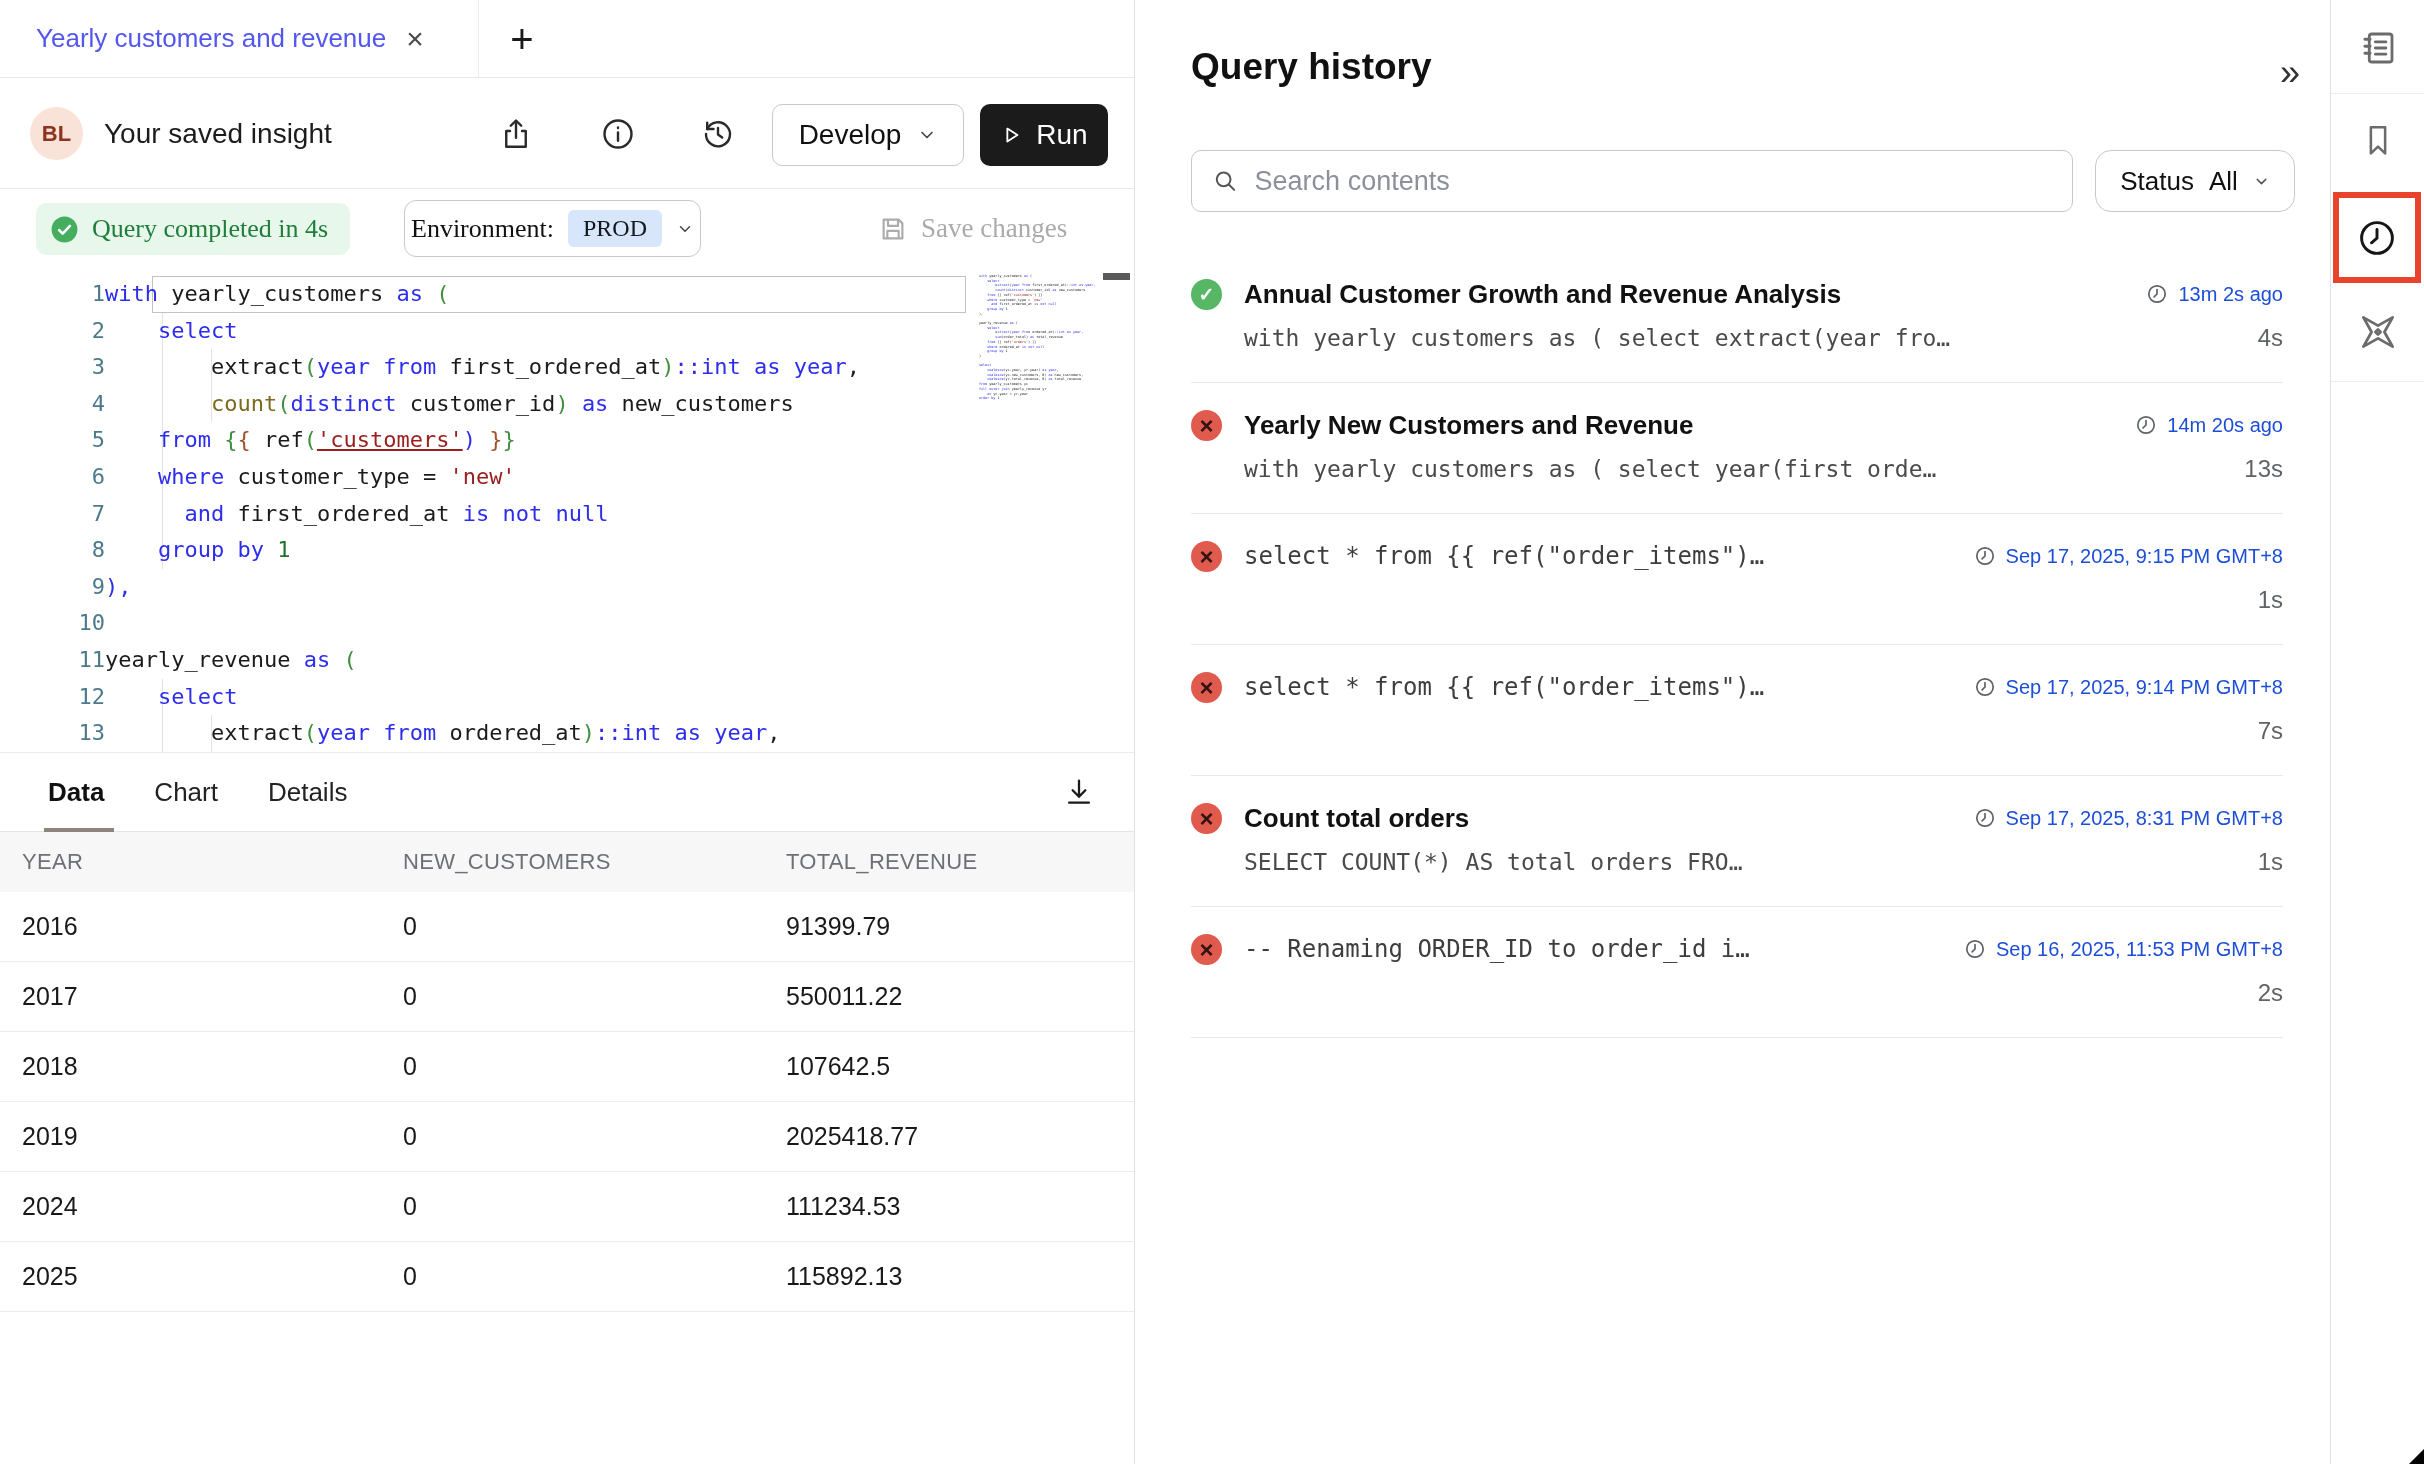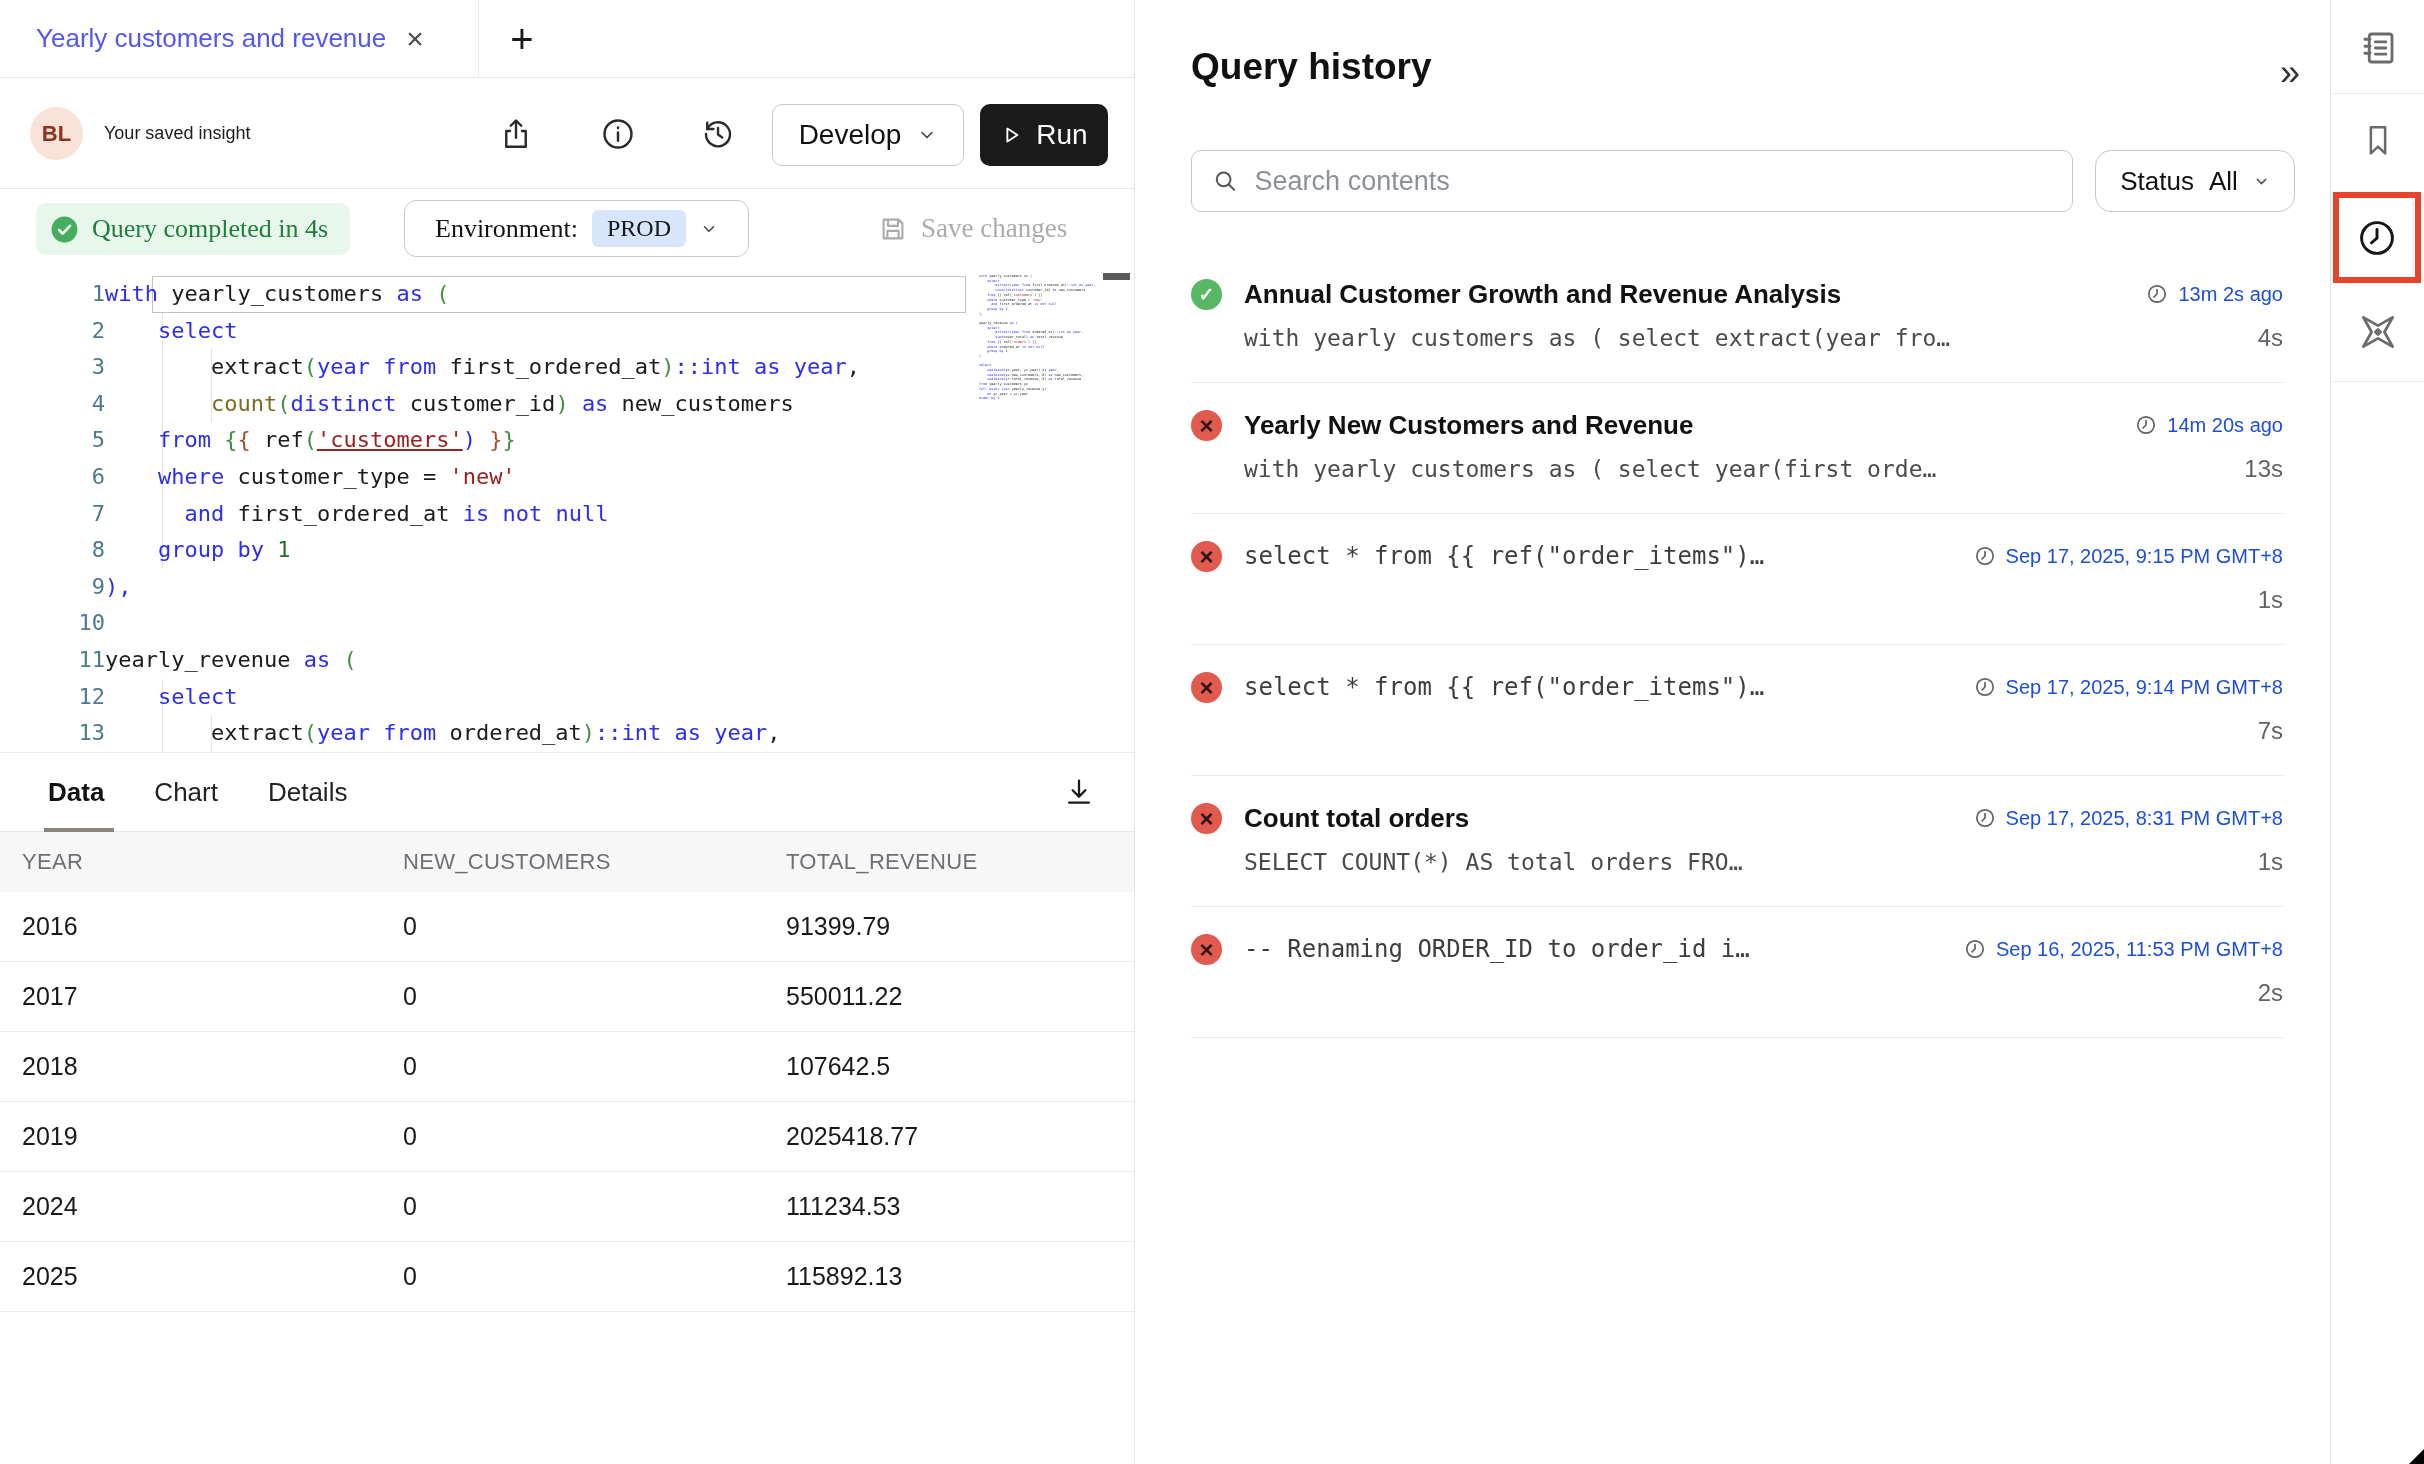--- a/index.html
+++ b/index.html
@@ -16,30 +16,30 @@
   .tabbar { position:relative; height:78px; border-bottom:1px solid #e8e8e8; display:flex; align-items:center; }
   .tab { display:flex; align-items:center; gap:20px; padding-left:36px; height:100%; cursor:pointer; }
   .tab-title { color:#5456f0; font-size:26px; }
   .tab-close { color:#4a4a4a; font-size:30px; line-height:1; }
   .tab-divider { position:absolute; left:478px; top:0; height:78px; border-left:1px solid #ececec; }
   .new-tab { position:absolute; left:496px; top:0; width:52px; height:78px; display:flex; align-items:center; justify-content:center; font-size:40px; font-weight:300; color:#1a1a1a; cursor:pointer; }
 
   
   .hdr { position:relative; height:111px; border-bottom:1px solid #e8e8e8;padding-left:32px; }
   .avatar { position:absolute; left:30px; top:29px; width:53px; height:53px; border-radius:50%; background:#f9e3d8; color:#8c3420; font-weight:700; font-size:22px; display:flex; align-items:center; justify-content:center; }
-  .hdr-title { position:absolute; left:104px; top:0; height:111px; display:flex; align-items:center; font-size:18px; color:#1c1c1c; }
+  .hdr-title { position:absolute; left:104px; top:0; height:111px; display:flex; align-items:center; font-size:28px; color:#1c1c1c; }
   .icon-btn { position:absolute; top:36px; width:40px; height:40px; display:flex; align-items:center; justify-content:center; cursor:pointer; }
   .icon-btn svg { stroke:#2a2a2a; }
   .btn-develop { position:absolute; left:772px; top:26px; width:192px; height:62px; border:1.5px solid #c9c9c9; border-radius:10px; background:#fff; display:flex; align-items:center; justify-content:center; gap:16px; font-size:28px; color:#111; cursor:pointer; }
   .btn-run { position:absolute; left:980px; top:26px; width:128px; height:62px; background:#1b1b1b; border-radius:10px; color:#fff; display:flex; align-items:center; justify-content:center; gap:14px; font-size:28px; cursor:pointer; }
 
   
   .statusrow { position:relative; height:79px;font-family:Liberation Serif, serif; }
   .status-pill { position:absolute; left:36px; top:14px; height:52px; background:#e8f7eb; border-radius:10px; display:flex; align-items:center; gap:12px; padding:0 22px 0 13px; color:#1e7e3a; font-size:26px; }
-  .env-box { position:absolute; left:404px; top:11px; height:57px; border:1.5px solid #c9c9c9; border-radius:12px; background:#fff; display:flex; align-items:center; gap:14px; padding:0 30px; cursor:pointer; }
+  .env-box { position:absolute; left:404px; top:11px; height:57px; border:1.5px solid #c9c9c9; border-radius:12px; background:#fff; display:flex; align-items:center; gap:14px; padding:0 6px; cursor:pointer; }
   .env-label { font-size:26px; color:#111; }
   .env-pill { background:#d8e6fb; border-radius:6px; padding:5px 15px; font-size:24px; color:#15181d; }
   .save-changes { position:absolute; left:878px; top:0; height:79px; display:flex; align-items:center; gap:13px; color:#ababab; font-size:27px; cursor:pointer; }
 
   
   .editor { position:relative; height:484px; overflow:hidden; font-family:"DejaVu Sans Mono", monospace; }
   .code-rows { position:absolute; left:0; top:8px; width:100%; }
   .code-row { display:flex; height:36.6px; line-height:36.6px; font-size:22px; }
   .ln { width:105px; text-align:right; color:#4c7a8c; flex:none; }
   .cl { white-space:pre; width:808px; overflow:hidden; color:#1b1b1b; }

